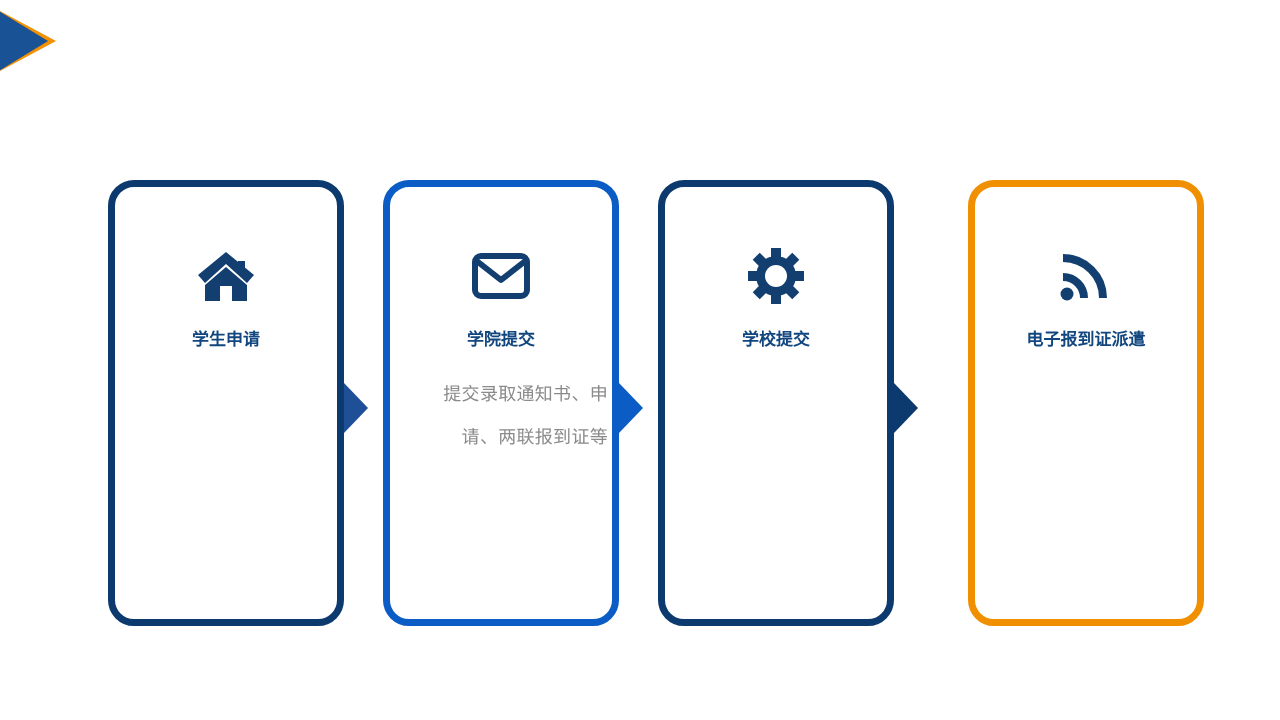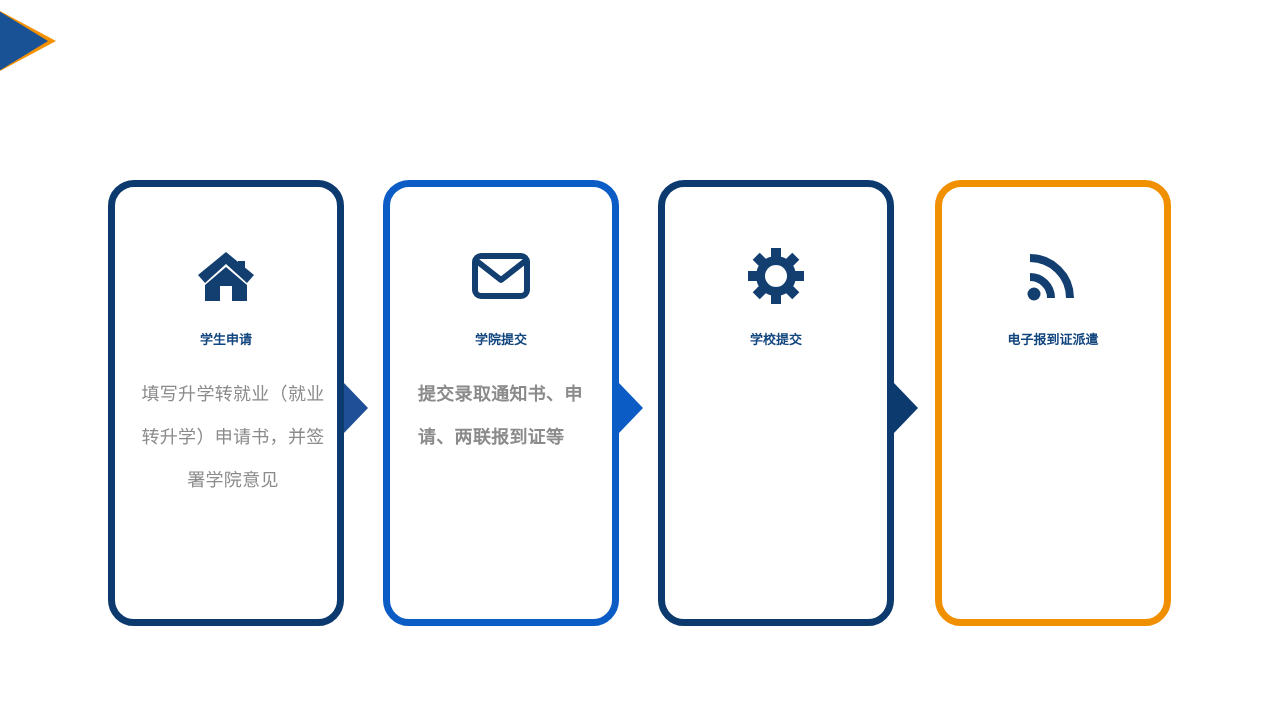--- a/index.html
+++ b/index.html
@@ -79,38 +79,38 @@
     justify-content: center;
   }
   .card-icon svg { display: block; }
 
   .card-title {
     position: absolute;
     left: 0;
     top: 142px;
     width: 100%;
     text-align: center;
-    font-size: 13px;
+    font-size: 17px;
     font-weight: bold;
     color: #12467f;
     line-height: 22px;
   }
 
   .card-body {
     position: absolute;
     left: 18px;
     top: 186px;
     width: 200px;
     font-size: 18px;
     color: #8b8b8b;
     line-height: 43px;
     letter-spacing: 0.3px;
   }
   .card-body.align-center { text-align: center; }
-  .card-body.align-left   { text-align: left; padding-left: 10px; width: 190px; font-weight: bold; }
+  .card-body.align-left   { text-align: right; padding-left: 10px; width: 190px; }
 
   
   .connector {
     position: absolute;
     top: 203px;
     width: 26px;
     height: 50px;
   }
   .connector.gap-0 { left: 344px; }
   .connector.gap-1 { left: 619px; }
@@ -137,21 +137,20 @@
     <div class="card-icon">
       <svg width="58" height="52" viewBox="0 0 58 52">
         <g fill="#123f70">
           <polygon points="29,2 57,25 50,33 29,14 8,33 1,25"></polygon>
           <rect x="41" y="11" width="7" height="12"></rect>
           <path d="M29,17 L50,35 L50,51 L35,51 L35,36 L23,36 L23,51 L8,51 L8,35 Z"></path>
         </g>
       </svg>
     </div>
     <div class="card-title">学生申请</div>
-    <div class="card-body align-center">填写升学转就业（就业转升学）申请书，并签署学院意见</div>
   </div>
 
   <div class="connector gap-0">
     <svg width="26" height="50" viewBox="0 0 26 50">
       <polygon points="0,0 24,25 0,50" fill="#1f4f96"></polygon>
     </svg>
   </div>
 
   <div class="flow-card pos-1" style="border-color:#0b5cc4;padding-left:16px;">
     <div class="card-icon">
@@ -189,21 +188,21 @@
     </div>
     <div class="card-title">学校提交</div>
   </div>
 
   <div class="connector gap-2">
     <svg width="26" height="50" viewBox="0 0 26 50">
       <polygon points="0,0 24,25 0,50" fill="#0d3a6e"></polygon>
     </svg>
   </div>
 
-  <div class="flow-card pos-3" style="border-color:#f09000;">
+  <div class="flow-card pos-3" style="border-color:#f09000;margin-left:33px;">
     <div class="card-icon">
       <svg width="54" height="52" viewBox="0 0 54 52">
         <g fill="none" stroke="#123f70" stroke-width="8" stroke-linecap="butt">
           <path d="M4,8 A40,40 0 0 1 44,48"></path>
           <path d="M4,27 A21,21 0 0 1 25,48"></path>
         </g>
         <circle cx="8" cy="44" r="6.5" fill="#123f70"></circle>
       </svg>
     </div>
     <div class="card-title">电子报到证派遣</div>

